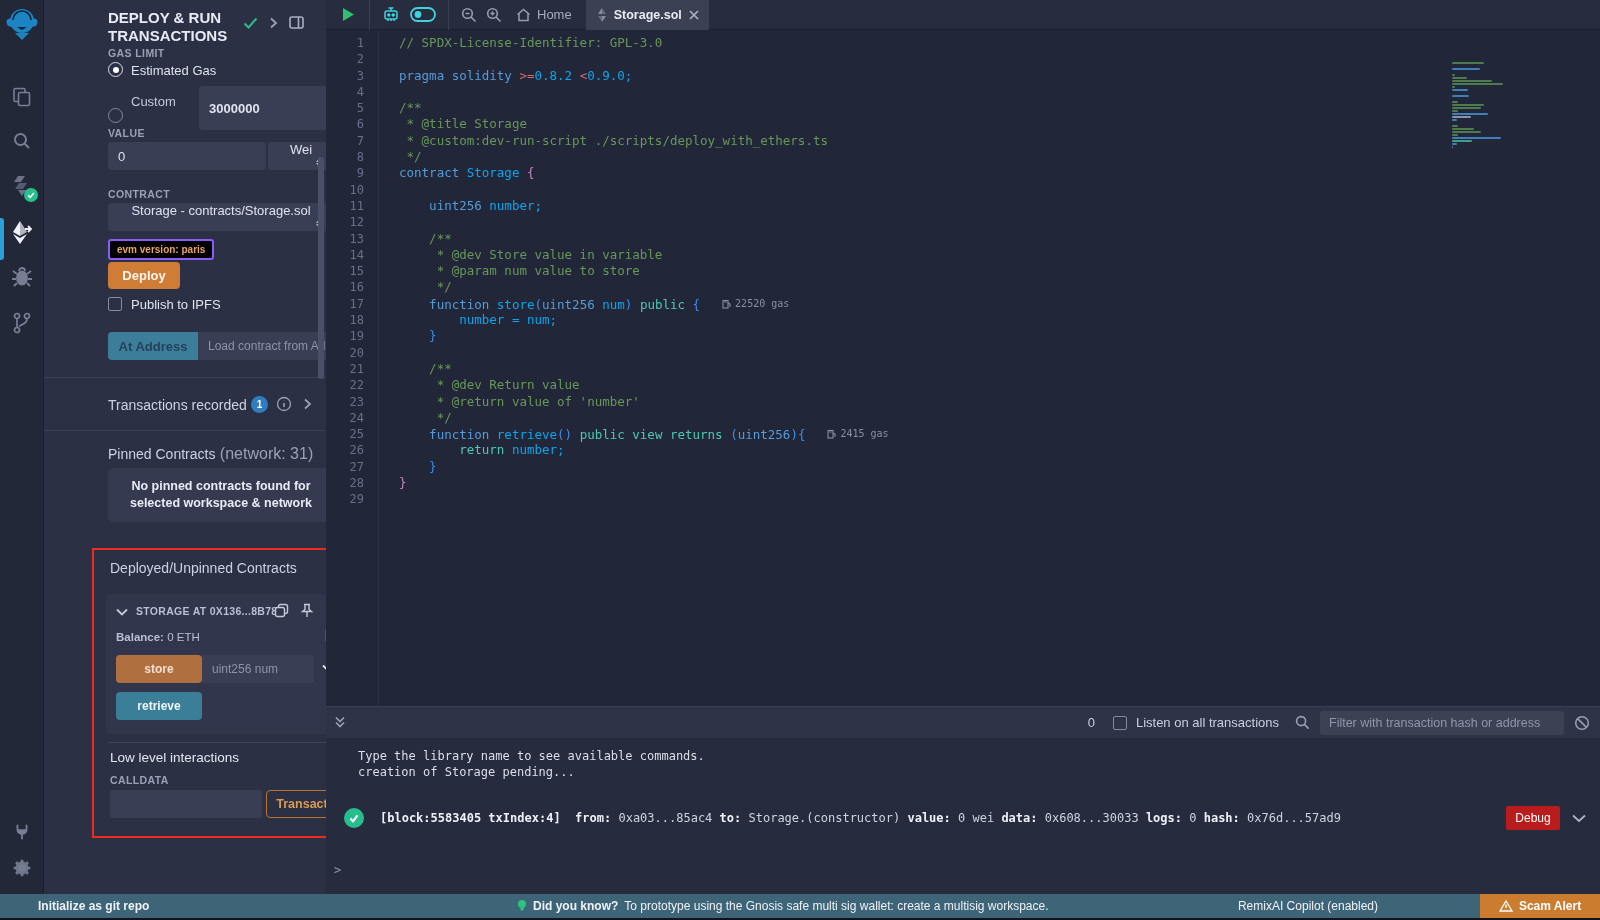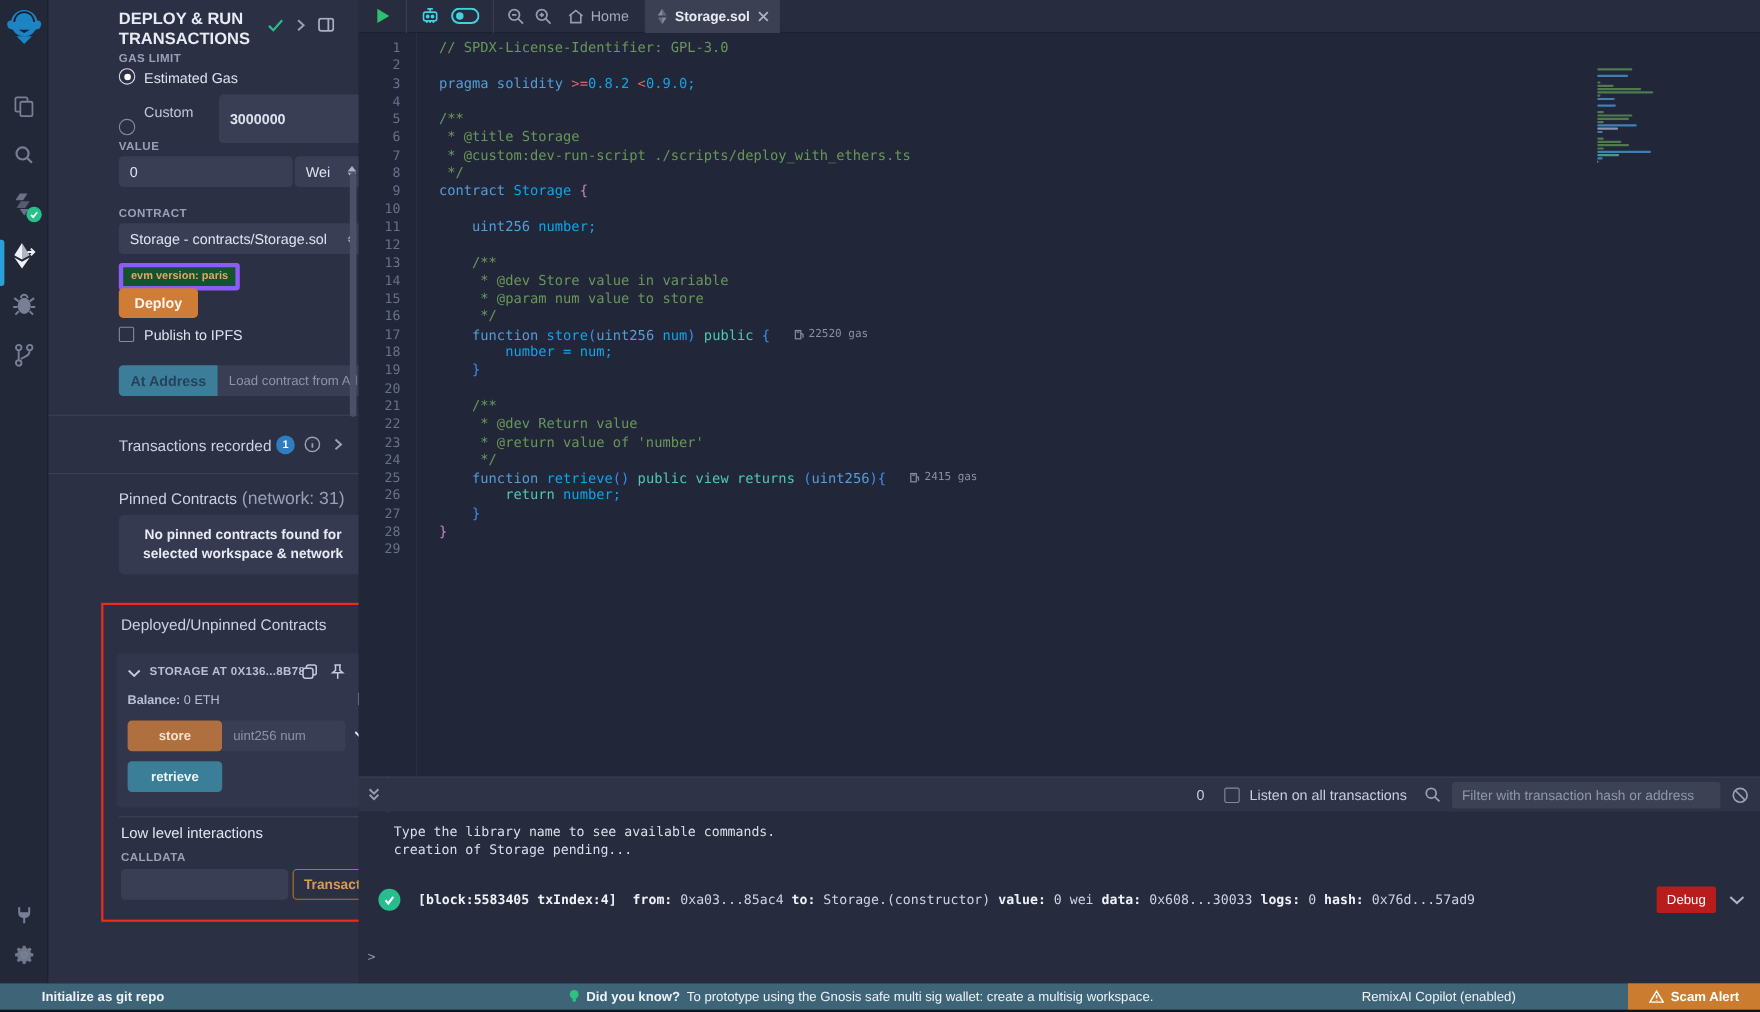--- a/index.html
+++ b/index.html
@@ -22,27 +22,27 @@
   .p-title{left:64px;top:9px;width:170px;font-size:15px;font-weight:700;color:#e8ebf4;line-height:18px;}
   .p-title-icons{right:22px;top:16px;display:flex;gap:11px;align-items:center;}
   .p-label{font-size:10.5px;color:#9aa0b7;letter-spacing:.4px;font-weight:600;}
   .radio{width:15px;height:15px;border-radius:50%;border:1px solid #848aa0;position:relative;}
   .radio.sel{border-color:#d7dbe8;}
   .radio.sel::after{content:"";position:absolute;left:3.5px;top:3.5px;width:6px;height:6px;border-radius:50%;background:#fff;}
   .p-text{font-size:13px;color:#dfe3ee;}
   .input{background:#393e54;border:none;border-radius:4px;color:#dfe3ee;font-size:13px;
          font-family:"Liberation Sans",sans-serif;padding:0 10px;outline:none;}
   .input::placeholder{color:#8d93a8;}
-  .selbox{background:#393e54;border-radius:4px;color:#dfe3ee;font-size:13px;display:flex;align-items:center;padding:0 10px;}
+  .selbox{background:#393e54;border-radius:4px;color:#dfe3ee;font-size:13px;display:flex;align-items:center;padding:0 10px;flex-direction:column;}
   .updown{display:flex;flex-direction:column;align-items:center;gap:1px;margin-left:auto;color:#aab0c4;}
   .updown i{border-left:4px solid transparent;border-right:4px solid transparent;display:block;}
   .updown i.up{border-bottom:5px solid currentColor;}
   .updown i.dn{border-top:5px solid currentColor;}
-  .evm-badge{display:inline-block;font-size:10px;font-weight:700;color:#e5a568;background:#14532d;
-    border:4px solid #8b5cf6;border-radius:3px;padding:3px 7px;}
+  .evm-badge{display:inline-block;font-size:10px;font-weight:700;color:#e5a568;background:#000000;
+    border:2px solid #8b5cf6;border-radius:3px;padding:3px 7px;}
   .btn-deploy{background:#cf7d36;color:#fdf6ee;font-weight:700;font-size:13px;border-radius:4px;
     display:flex;align-items:center;justify-content:center;}
   .checkbox{width:14px;height:14px;border:1px solid #848aa0;border-radius:2px;background:transparent;}
   .btn-ataddr{background:#3c7e99;color:#24425c;font-weight:700;font-size:13px;border-radius:4px 0 0 4px;
     display:flex;align-items:center;justify-content:center;}
   .divider{height:1px;background:#3a4057;left:44px;width:282px;}
   .sec-title{font-size:14px;color:#ccd1e4;}
   .count-badge{width:17px;height:17px;border-radius:50%;background:#2f7dbf;color:#fff;font-size:10px;
     font-weight:700;display:flex;align-items:center;justify-content:center;}
   .emptybox{background:#353a50;border-radius:5px;display:flex;flex-direction:column;align-items:center;

